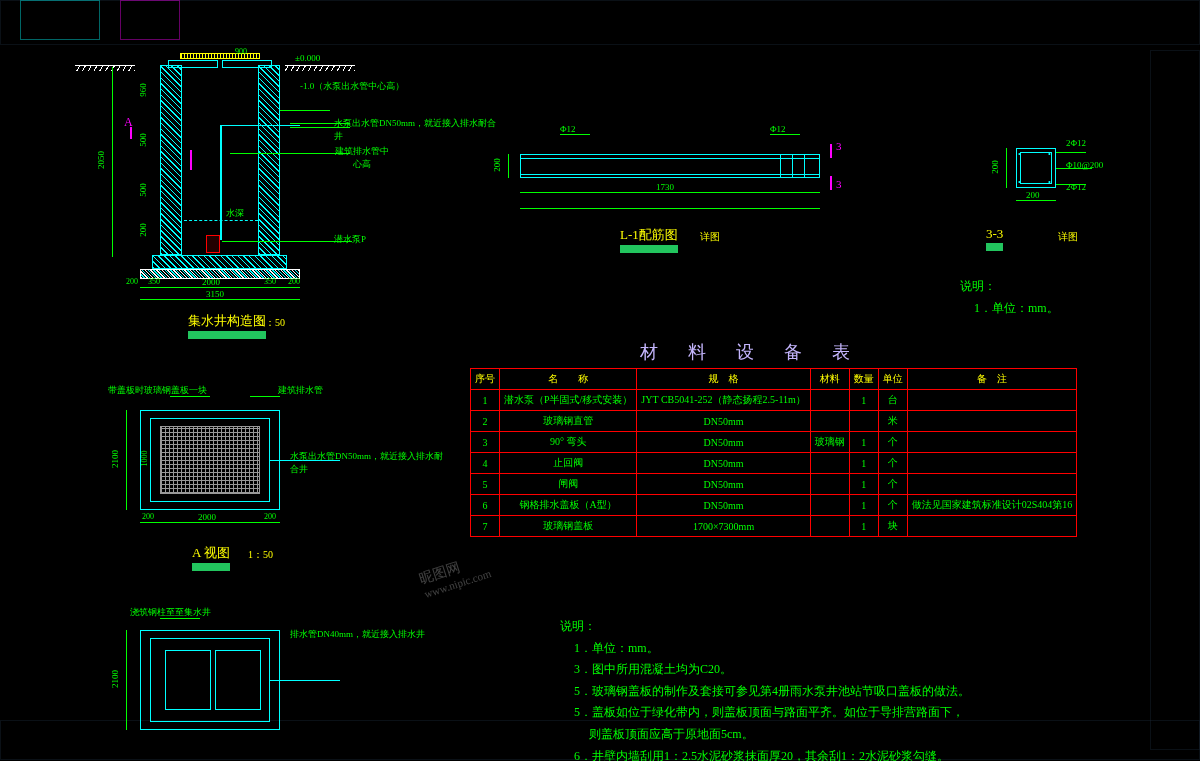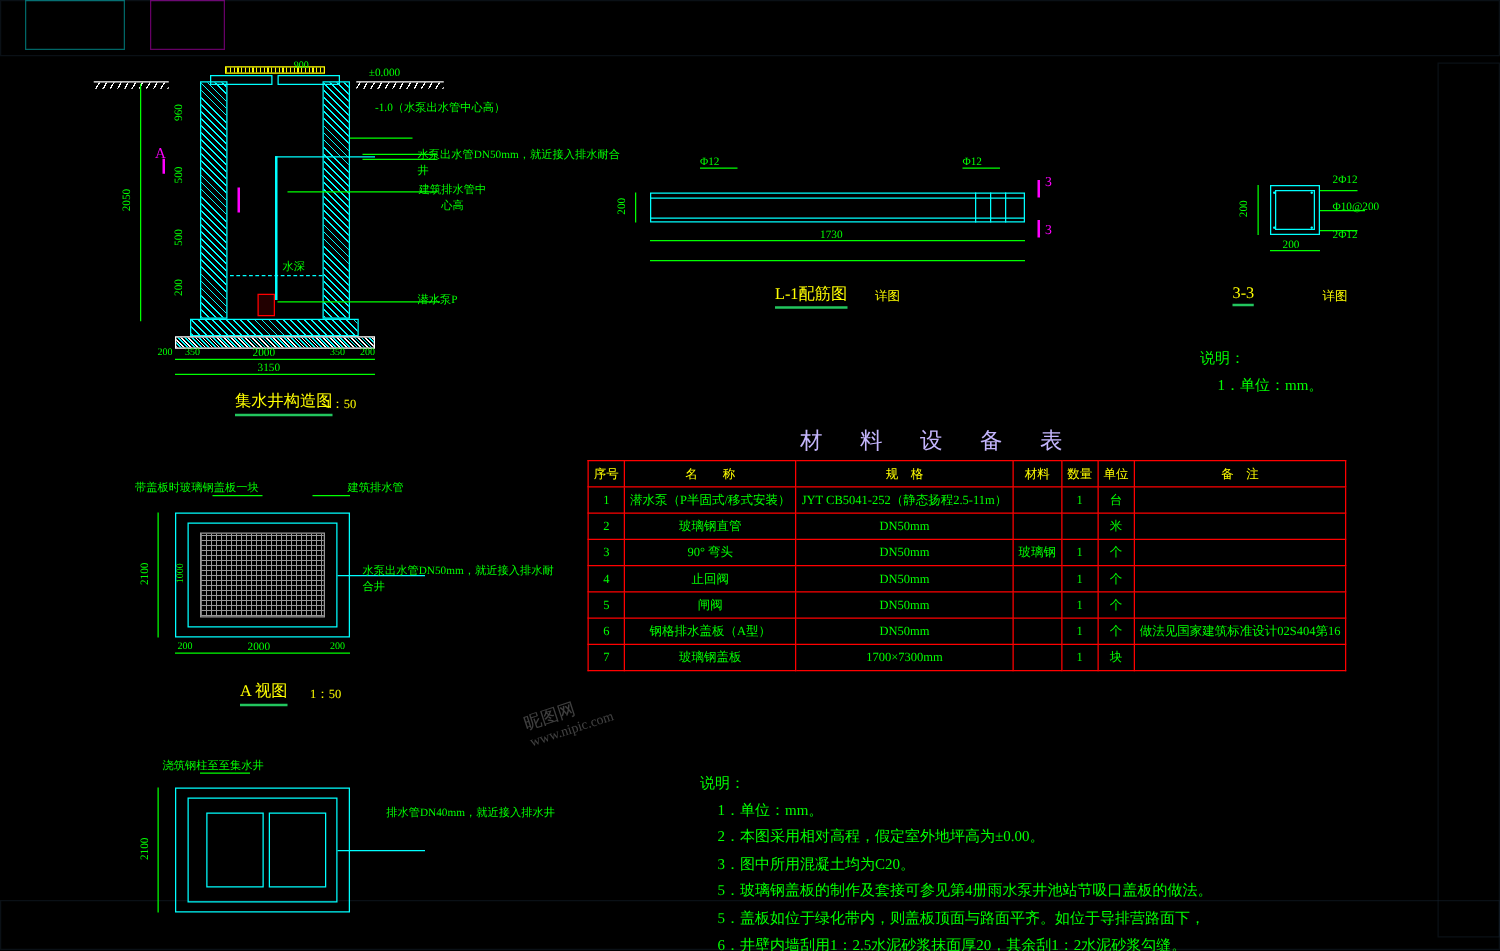--- a/index.html
+++ b/index.html
@@ -20,21 +20,21 @@
   .cad { position: absolute; }
   .yellow { color: #c4b5fd; }
   .cyan { color: #0ff; }
   .green { color: #0f0; }
   .magenta { color: #f0f; }
   .title-label {
     font-size: 13px;
     color: #ff0;
   }
   .title-underline {
-    border-bottom: 2px solid #22c55e;
+    border-bottom: 8px solid #22c55e;
     display: inline-block;
     padding-bottom: 1px;
   }
   .scale-text { font-size: 10px; color: #ff0; }
   .dim-text { font-size: 9px; color: #0f0; }
   .note-text { font-size: 12px; color: #0f0; line-height: 1.8; }
   .wall {
     position: absolute;
     background: repeating-linear-gradient(45deg, #0ff 0, #0ff 1px, transparent 1px, transparent 4px);
     border: 1px solid #0ff;
@@ -203,21 +203,21 @@
 <div class="cad scale-text" style="left:248px; top:548px;">1：50</div>
 
 <div class="cad" style="left:110px; top:610px; width:260px; height:150px;">
   <span class="green dim-text cad" style="left:20px; top:-4px;">浇筑钢柱至至集水井</span>
   <div class="leader" style="left:50px; top:8px; width:40px;"></div>
   <div class="outline-cyan" style="left:30px; top:20px; width:140px; height:100px;"></div>
   <div class="outline-cyan" style="left:40px; top:28px; width:120px; height:84px;"></div>
   <div class="outline-cyan" style="left:55px; top:40px; width:46px; height:60px;"></div>
   <div class="outline-cyan" style="left:105px; top:40px; width:46px; height:60px;"></div>
   <div class="leader leader-cyan" style="left:160px; top:70px; width:70px;"></div>
-  <span class="green dim-text cad" style="left:180px; top:34px; width:160px;margin-left:19px;">排水管DN40mm，就近接入排水井</span>
+  <span class="green dim-text cad" style="left:180px; top:18px; width:160px;">排水管DN40mm，就近接入排水井</span>
   <div class="leader-v" style="left:16px; top:20px; height:100px;"></div>
   <span class="dim-text cad" style="left:-4px; top:64px; transform:rotate(-90deg);">2100</span>
 </div>
 
 <div class="cad" style="left:500px; top:120px; width:360px; height:120px;">
   <div class="outline-cyan" style="left:20px; top:34px; width:300px; height:24px;"></div>
   <div class="rebar-line" style="left:20px; top:38px; width:300px;"></div>
   <div class="rebar-line" style="left:20px; top:54px; width:300px;"></div>
 
   <div class="tick-y" style="left:280px;top:34px;height:24px;border-color:#0ff;"></div>
@@ -353,24 +353,24 @@
         <td>块</td>
         <td></td>
       </tr>
     </tbody>
 </table>
 
 <div class="cad note-text" style="left:560px; top:616px; width:560px;">
   <div>说明：</div>
   <div id="notes-bottom-lines" style="padding-left:14px;">
       <div>1．单位：mm。</div>
-      <div>2．本图采用相对高程，假定室外地坪高为±0.00。</div>
       <div>3．图中所用混凝土均为C20。</div>
       <div>5．玻璃钢盖板的制作及套接可参见第4册雨水泵井池站节吸口盖板的做法。</div>
       <div>5．盖板如位于绿化带内，则盖板顶面与路面平齐。如位于导排营路面下，</div>
+      <div>　 则盖板顶面应高于原地面5cm。</div>
       <div>6．井壁内墙刮用1：2.5水泥砂浆抹面厚20，其余刮1：2水泥砂浆勾缝。</div>
     </div>
 </div>
 
 <div class="watermark" style="left:420px; top:560px;">
   <div style="font-size:14px;">昵图网</div>
   <div>www.nipic.com</div>
 </div>
 
 </body></html>

